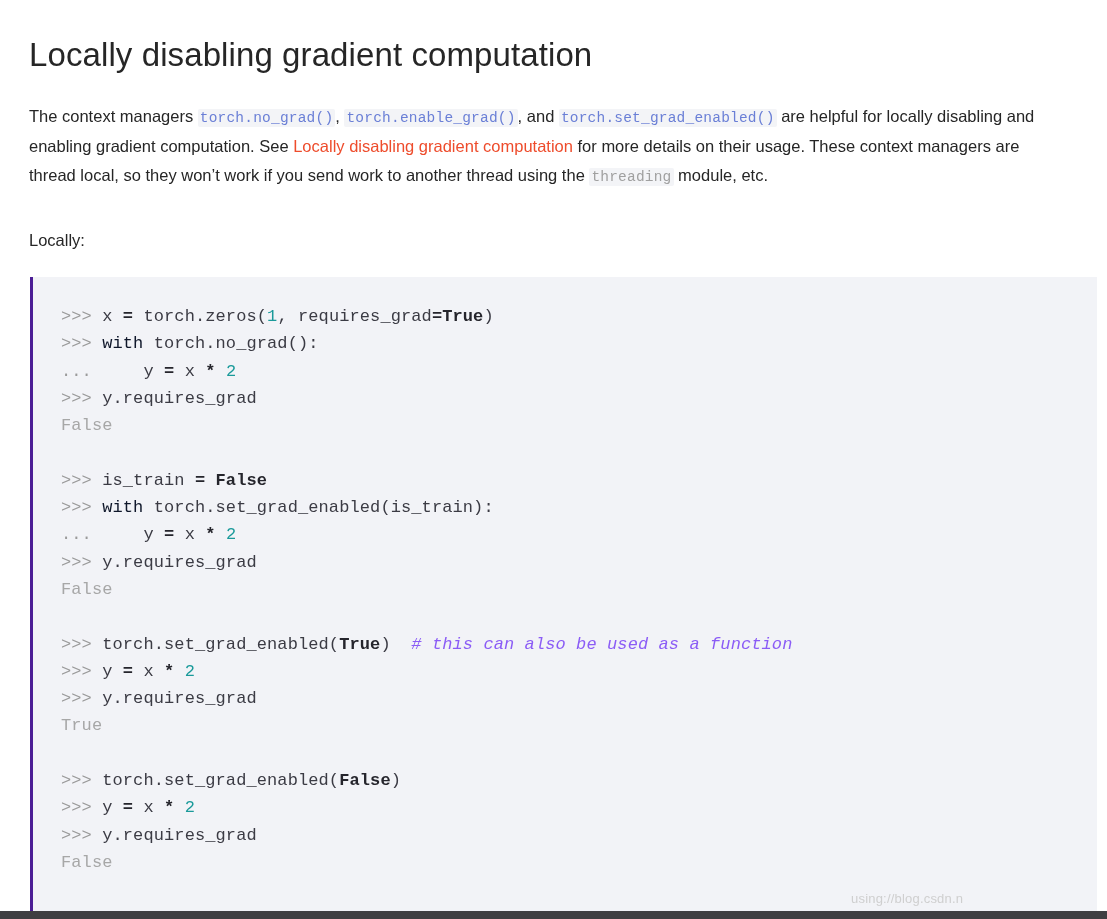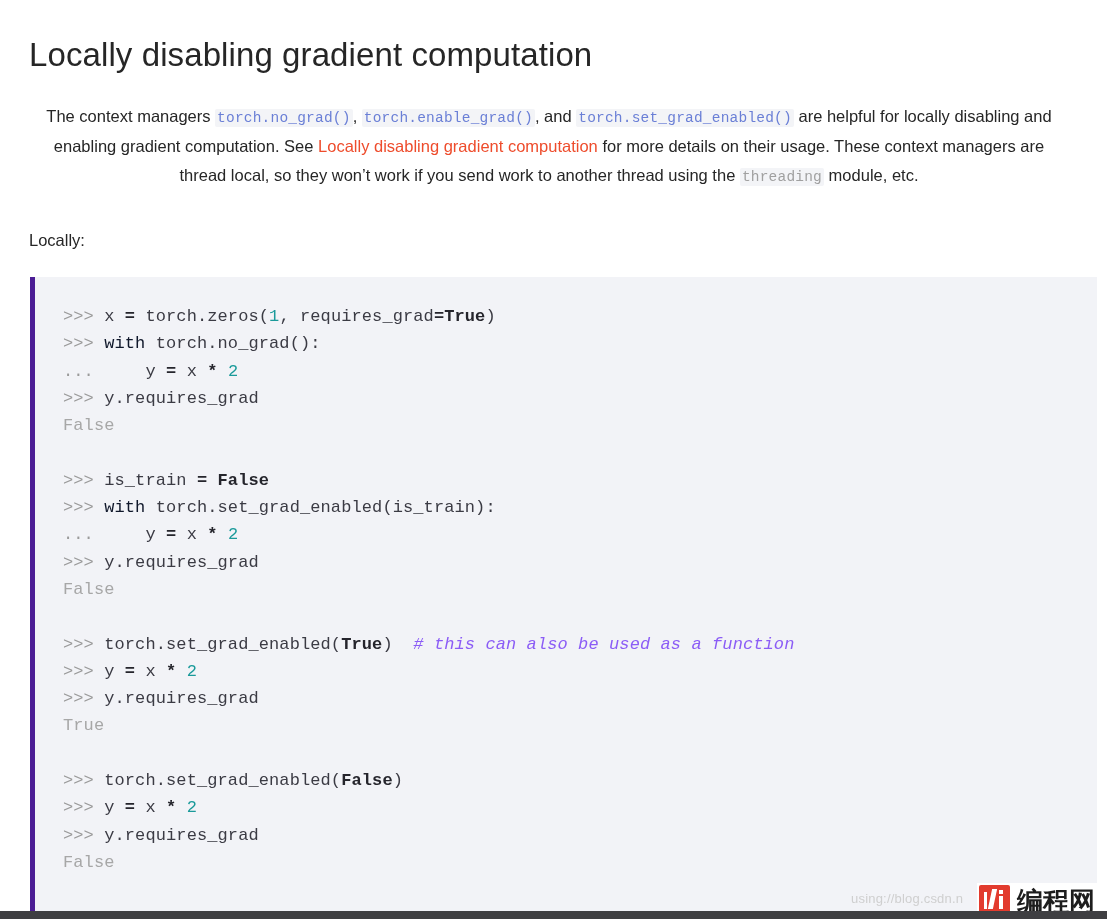--- a/index.html
+++ b/index.html
@@ -41,21 +41,21 @@
 
   
   .para {
     position: absolute;
     left: 29px;
     top: 85px;
     width: 1040px;
     font-size: 16.5px;
     line-height: 28.6px;
     color: #262626;
-    text-align: center;
+    text-align: left;
   }
 
   code.inline {
     font-family: "Liberation Mono", "DejaVu Sans Mono", monospace;
     font-size: 14.5px;
     background: #f3f4f7;
     padding: 1px 2px;
     border-radius: 2px;
     letter-spacing: 0.2px;
     white-space: nowrap;
@@ -81,21 +81,21 @@
   }
 
   
   .codeblock {
     position: absolute;
     left: 30px;
     top: 277px;
     width: 1067px;
     height: 634px;
     background: #f2f3f7;
-    border-left: 5px solid #4c1d95;
+    border-left: 3px solid #4c1d95;
     overflow: hidden;
   }
   .code-inner {
     padding: 26px 0 0 28px;
     font-family: "Liberation Mono", "DejaVu Sans Mono", monospace;
     font-size: 17px;
     line-height: 27.3px;
     color: #3b3b44;
     white-space: pre;
     letter-spacing: 0.1px;
@@ -187,25 +187,16 @@
   <p class="para"><span>The context managers </span><code class="inline link">torch.no_grad()</code><span>, </span><code class="inline link">torch.enable_grad()</code><span>, and </span><code class="inline link">torch.set_grad_enabled()</code><span> are helpful for locally disabling and enabling gradient computation. See </span><a class="doclink" href="#">Locally disabling gradient computation</a><span> for more details on their usage. These context managers are thread local, so they won’t work if you send work to another thread using the </span><code class="inline plain">threading</code><span> module, etc.</span></p>
 
   <div class="examples-label">Locally:</div>
 
   <div class="codeblock">
     <div class="code-inner" id="code-inner"><div class="code-line"><span class="tok-prompt">&gt;&gt;&gt; </span><span class="tok-plain">x </span><span class="tok-op">=</span><span class="tok-plain"> torch.zeros(</span><span class="tok-num">1</span><span class="tok-plain">, requires_grad</span><span class="tok-op">=</span><span class="tok-bool">True</span><span class="tok-plain">)</span></div><div class="code-line"><span class="tok-prompt">&gt;&gt;&gt; </span><span class="tok-kw">with</span><span class="tok-plain"> torch.no_grad():</span></div><div class="code-line"><span class="tok-prompt">... </span><span class="tok-plain">    y </span><span class="tok-op">=</span><span class="tok-plain"> x </span><span class="tok-op">*</span><span class="tok-plain"> </span><span class="tok-num">2</span></div><div class="code-line"><span class="tok-prompt">&gt;&gt;&gt; </span><span class="tok-plain">y.requires_grad</span></div><div class="code-line"><span class="tok-out">False</span></div><div class="code-line blank">&nbsp;</div><div class="code-line"><span class="tok-prompt">&gt;&gt;&gt; </span><span class="tok-plain">is_train </span><span class="tok-op">=</span><span class="tok-plain"> </span><span class="tok-bool">False</span></div><div class="code-line"><span class="tok-prompt">&gt;&gt;&gt; </span><span class="tok-kw">with</span><span class="tok-plain"> torch.set_grad_enabled(is_train):</span></div><div class="code-line"><span class="tok-prompt">... </span><span class="tok-plain">    y </span><span class="tok-op">=</span><span class="tok-plain"> x </span><span class="tok-op">*</span><span class="tok-plain"> </span><span class="tok-num">2</span></div><div class="code-line"><span class="tok-prompt">&gt;&gt;&gt; </span><span class="tok-plain">y.requires_grad</span></div><div class="code-line"><span class="tok-out">False</span></div><div class="code-line blank">&nbsp;</div><div class="code-line"><span class="tok-prompt">&gt;&gt;&gt; </span><span class="tok-plain">torch.set_grad_enabled(</span><span class="tok-bool">True</span><span class="tok-plain">)  </span><span class="tok-comment"># this can also be used as a function</span></div><div class="code-line"><span class="tok-prompt">&gt;&gt;&gt; </span><span class="tok-plain">y </span><span class="tok-op">=</span><span class="tok-plain"> x </span><span class="tok-op">*</span><span class="tok-plain"> </span><span class="tok-num">2</span></div><div class="code-line"><span class="tok-prompt">&gt;&gt;&gt; </span><span class="tok-plain">y.requires_grad</span></div><div class="code-line"><span class="tok-out">True</span></div><div class="code-line blank">&nbsp;</div><div class="code-line"><span class="tok-prompt">&gt;&gt;&gt; </span><span class="tok-plain">torch.set_grad_enabled(</span><span class="tok-bool">False</span><span class="tok-plain">)</span></div><div class="code-line"><span class="tok-prompt">&gt;&gt;&gt; </span><span class="tok-plain">y </span><span class="tok-op">=</span><span class="tok-plain"> x </span><span class="tok-op">*</span><span class="tok-plain"> </span><span class="tok-num">2</span></div><div class="code-line"><span class="tok-prompt">&gt;&gt;&gt; </span><span class="tok-plain">y.requires_grad</span></div><div class="code-line"><span class="tok-out">False</span></div></div>
   </div>
 
   <div class="watermark-url">using://blog.csdn.n</div>
 
-  <div class="brand">
-    <div class="brand-mark">
-      <span class="g1"></span>
-        <span class="g2"></span>
-        <span class="g3dot"></span>
-        <span class="g3"></span>
-    </div>
-    <div class="brand-text">编程网</div>
-  </div>
 
 </div>
 
 <div class="bottom-bar"></div>
 
 </body></html>

